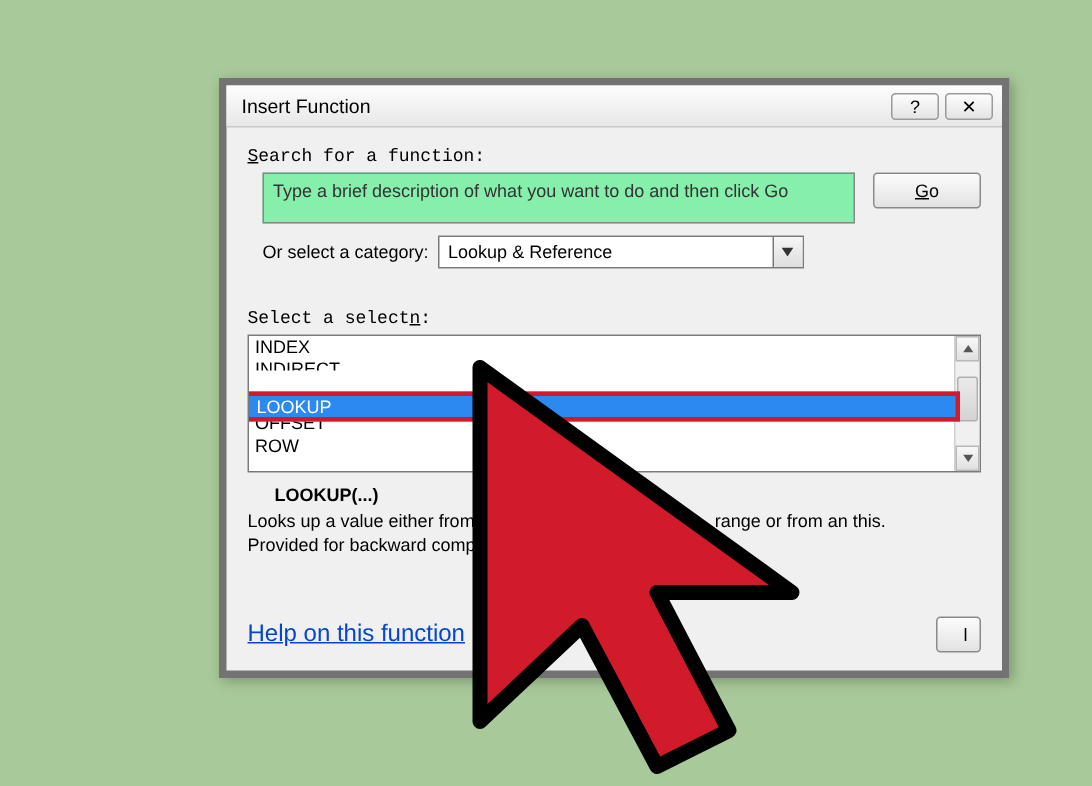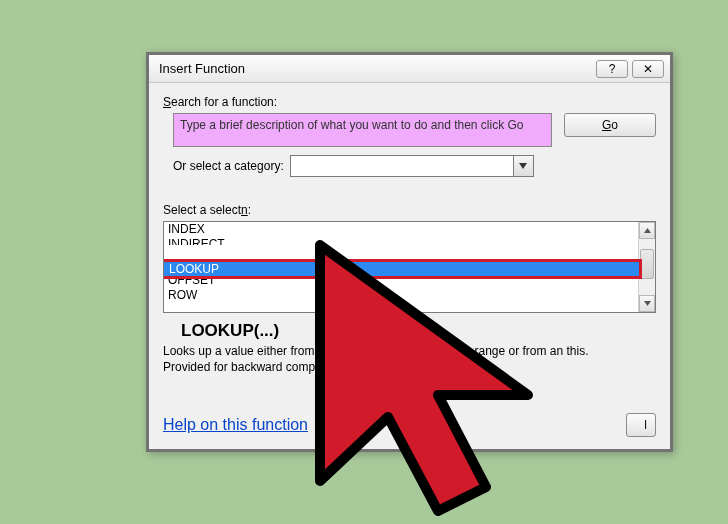--- a/index.html
+++ b/index.html
@@ -11,21 +11,21 @@
     color: #000;
     position: relative;
   }
   .dialog {
     position: absolute;
     left: 146px;
     top: 52px;
     width: 527px;
     height: 400px;
     background: #f0f0f0;
-    border: 3px solid #737373;
+    border: 5px solid #737373;
     box-shadow: 2px 2px 8px rgba(0,0,0,0.25);
   }
   .titlebar {
     height: 28px;
     background: linear-gradient(#fdfdfd, #e8e8e8);
     border-bottom: 1px solid #c8c8c8;
     display: flex;
     align-items: center;
     padding: 0 6px 0 10px;
   }
@@ -42,39 +42,39 @@
     background: linear-gradient(#fdfdfd, #e4e4e4);
     display: flex;
     align-items: center;
     justify-content: center;
     font-size: 12px;
     cursor: pointer;
   }
   .content {
     padding: 10px 14px 8px 14px;
   }
-  .label { margin: 2px 0 4px 0; }
+  .label { margin: 2px 0 4px 0; font-family: Liberation Mono, monospace; }
   .search-row {
     display: flex;
     gap: 12px;
     align-items: stretch;
     margin-left: 10px;
   }
   .search-box {
     flex: 1;
     border: 1px solid #888;
-    background: #f0abfc;
+    background: #86efac;
     padding: 4px 6px;
     height: 34px;
     font-size: 12px;
     color: #333;
     line-height: 1.2;
   }
   .go-btn {
-    width: 92px;
+    width: 72px;
     height: 24px;
     align-self: flex-start;
     border: 1px solid #8a8a8a;
     background: linear-gradient(#fcfcfc, #e2e2e2);
     border-radius: 3px;
     cursor: pointer;
     font-size: 12px;
   }
   .cat-row {
     display: flex;
@@ -164,21 +164,21 @@
   }
   .sb-track { flex:1; position:relative; }
   .sb-thumb {
     position:absolute; left:1px; right:1px; top:10px; height:30px;
     background: linear-gradient(#eaeaea,#d4d4d4);
     border:1px solid #b0b0b0;
     border-radius:2px;
     cursor: pointer;
   }
   .desc-block { margin-top: 8px; }
-  .desc-title { font-weight: bold; font-size: 17px; padding-left: 18px; }
+  .desc-title { font-weight: bold; font-size: 12px; padding-left: 18px; }
   .desc-text { font-size: 12px; margin-top: 2px; line-height: 1.35; max-width: 480px;}
   .footer {
     position: absolute;
     left: 14px; right: 14px; bottom: 12px;
     display: flex;
     align-items: center;
   }
   .help-link {
     color: #0645cc;
     text-decoration: underline;
@@ -230,20 +230,21 @@
     <div class="search-row">
       <div class="search-box">Type a brief description of what you want to do and then click Go</div>
       <button class="go-btn">
         <span class="u">G</span><span>o</span>
       </button>
     </div>
 
     <div class="cat-row">
       <span>Or select a category:</span>
       <div class="combo">
+        <span>Lookup &amp; Reference</span>
         <div class="arrow">
           <svg width="8" height="6" viewBox="0 0 8 6">
               <polygon points="0,0 8,0 4,6" fill="#333"></polygon>
             </svg>
         </div>
       </div>
     </div>
 
     <div class="label">
       <span>Select a select</span><span class="u">n</span><span>:</span>

